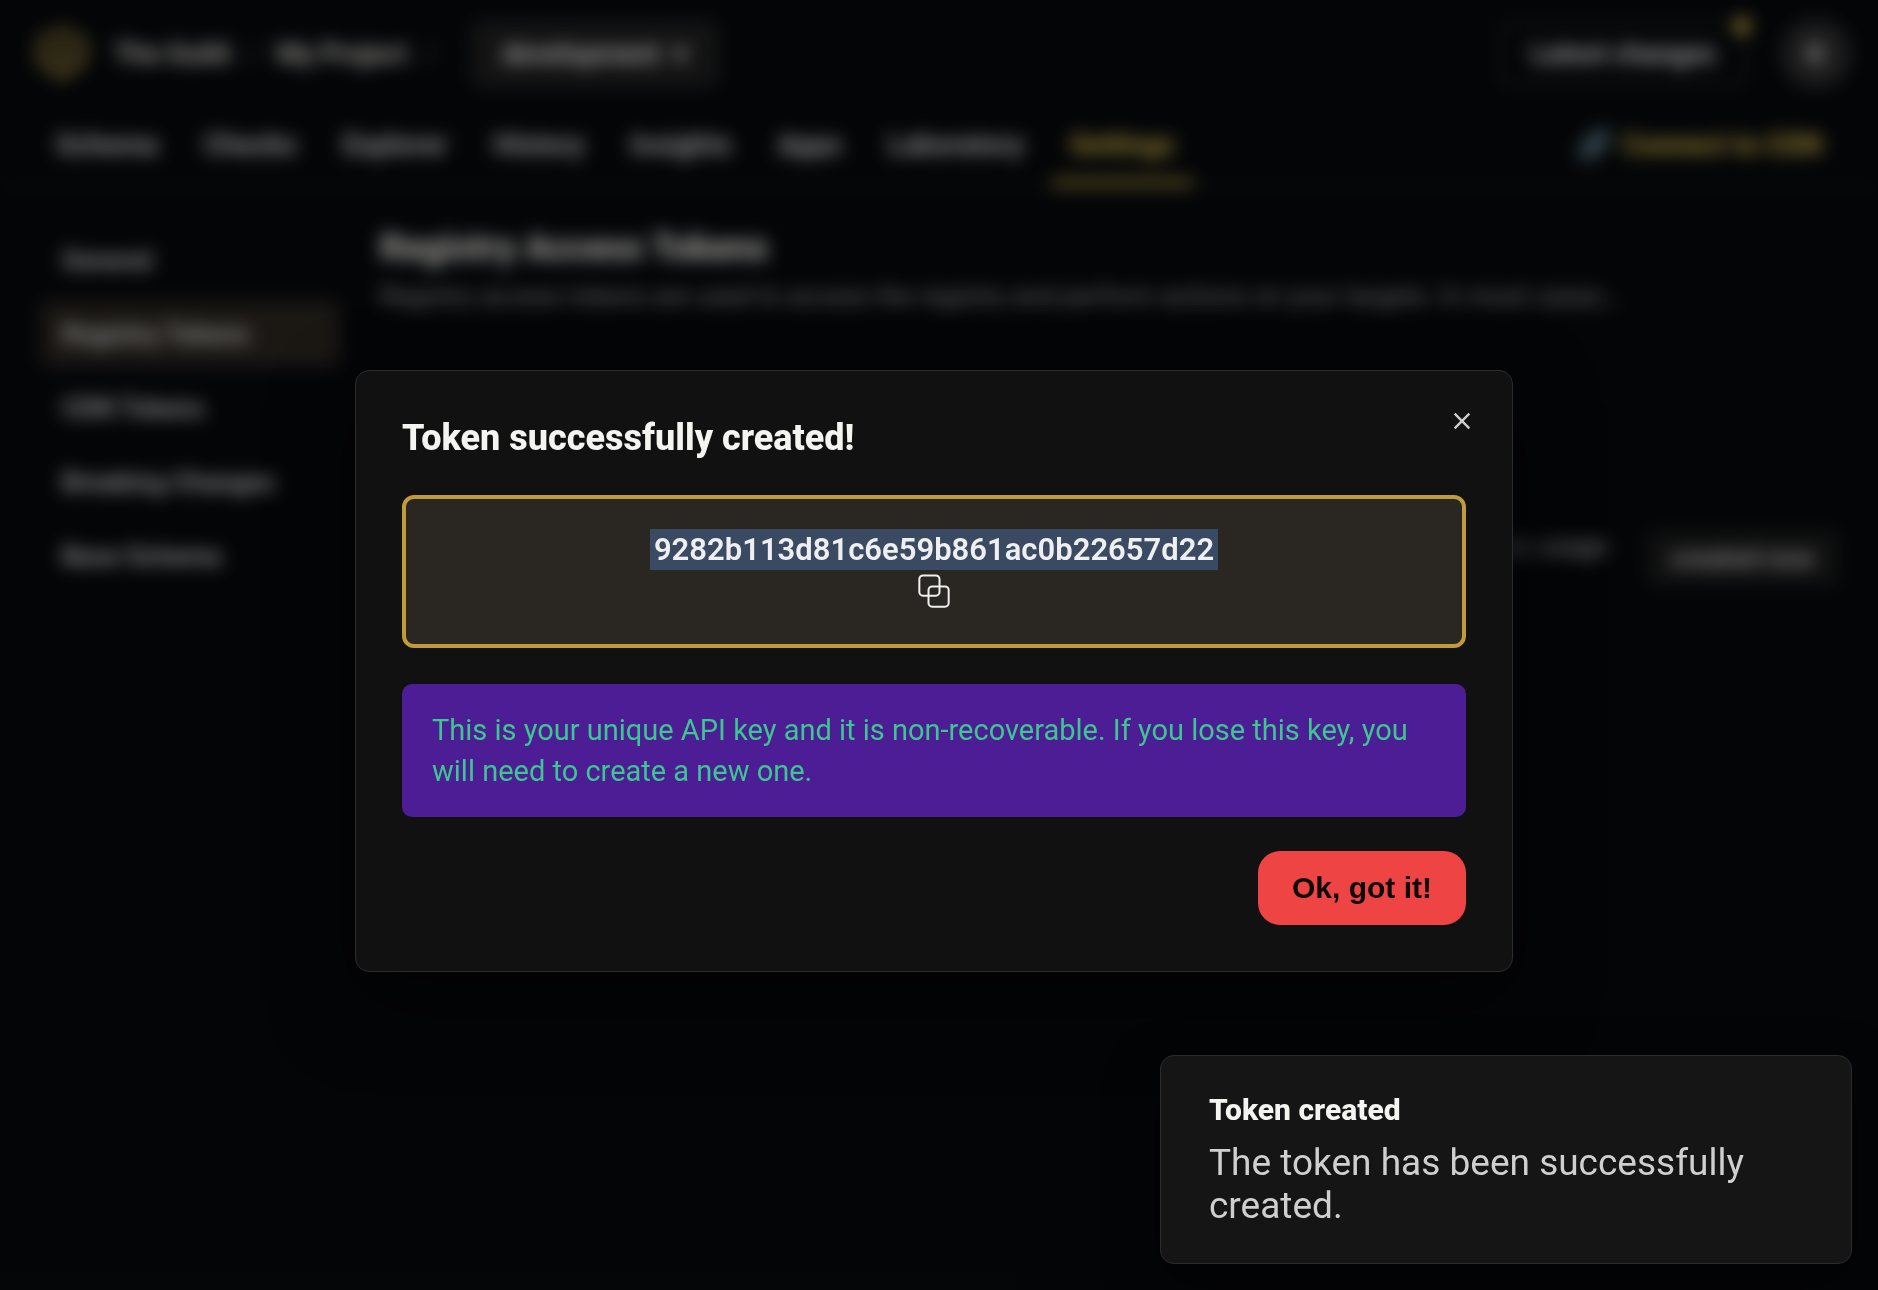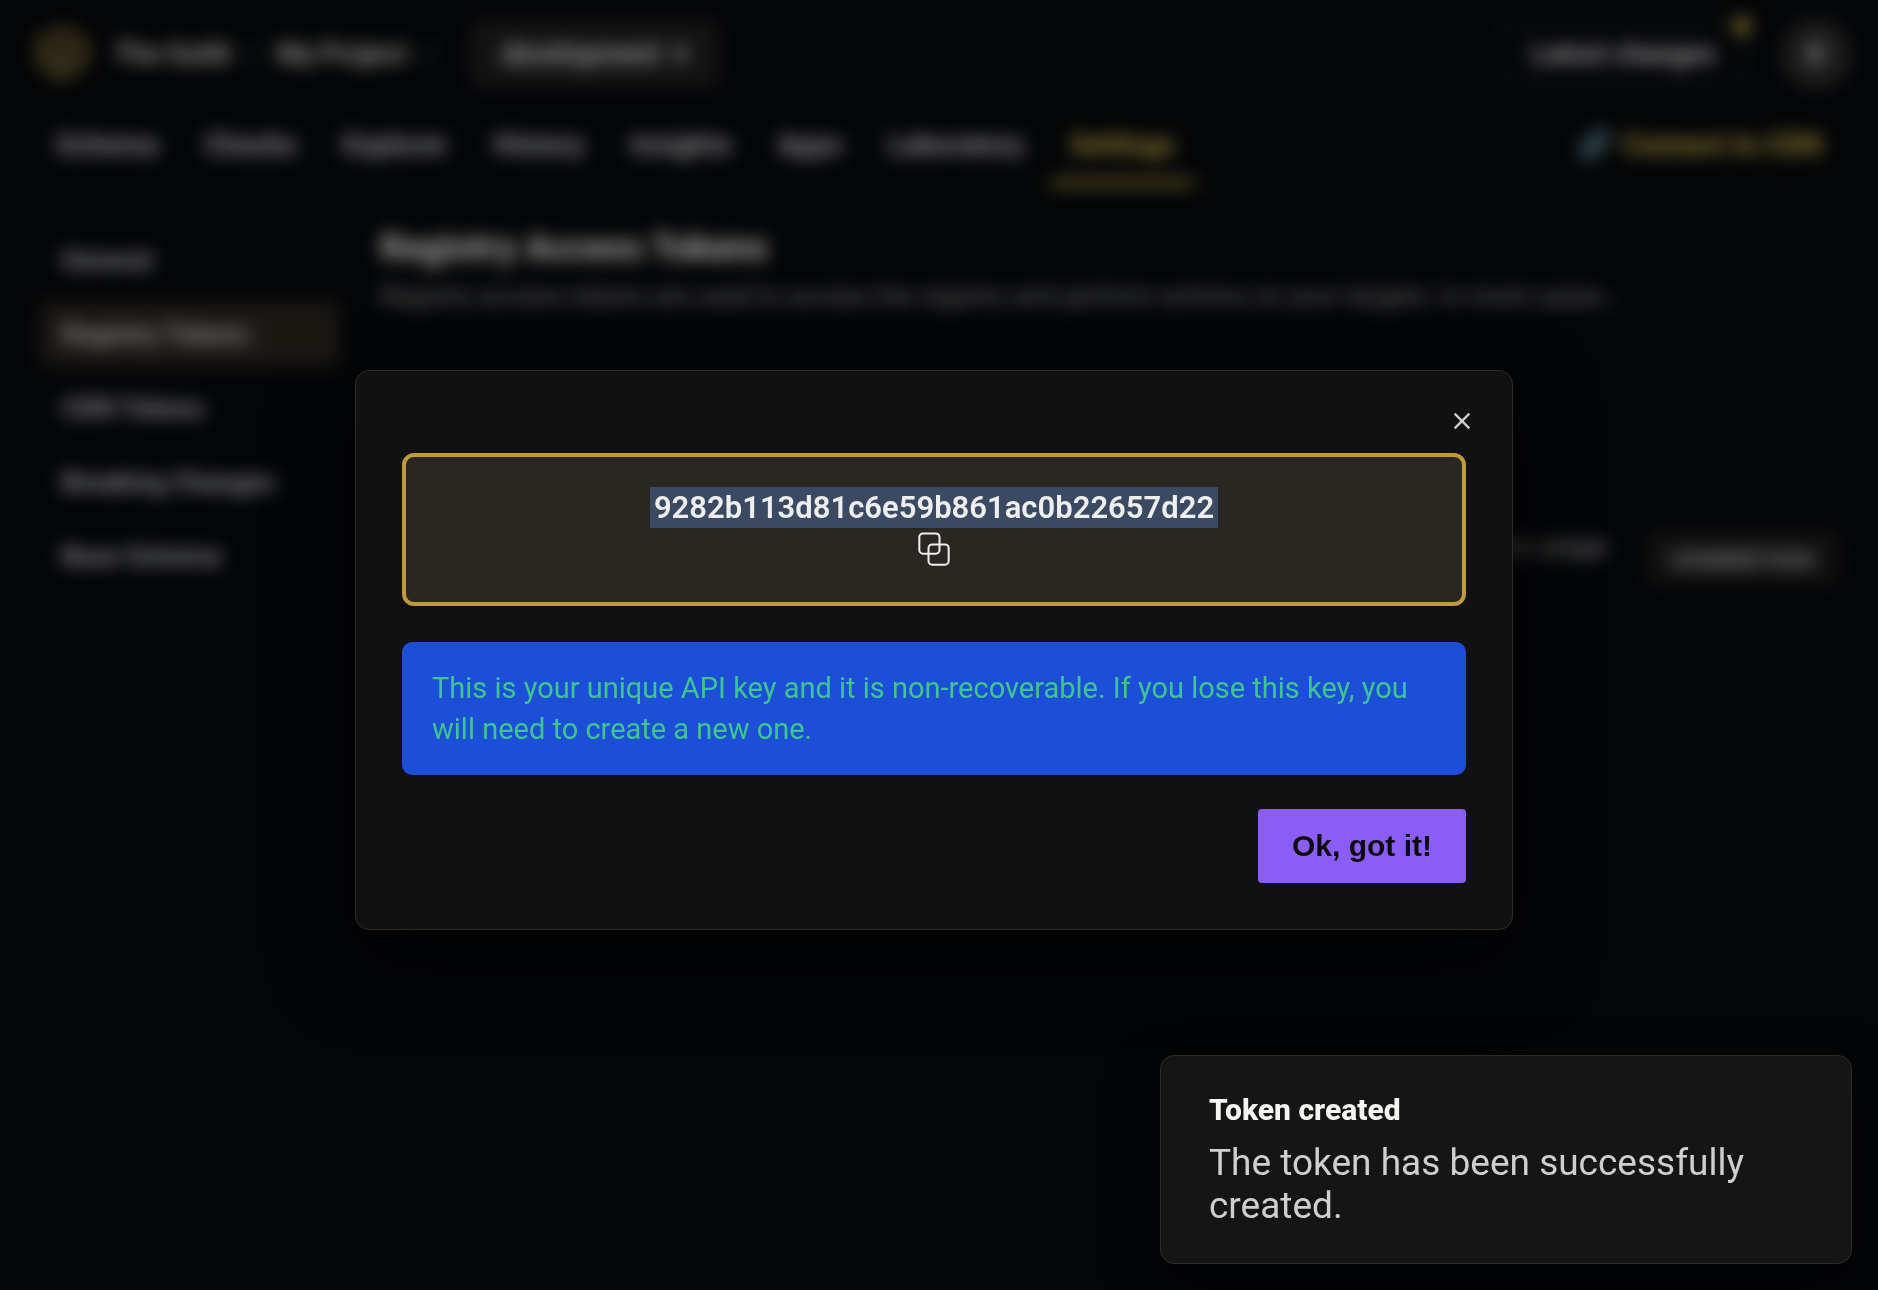--- a/index.html
+++ b/index.html
@@ -151,35 +151,35 @@
     padding: 2px 4px;
   }
   .copy-btn {
     width: 44px; height: 44px; cursor: pointer;
     display: flex; align-items: center; justify-content: center;
   }
   .copy-btn svg { width: 44px; height: 44px; stroke: #efefef; stroke-width: 2.2; fill: none; }
 
   .note {
     margin-top: 36px;
-    background: #1d4ed8;
+    background: #4c1d95;
     border-radius: 10px;
     padding: 26px 30px;
     color: #3dc690;
     font-size: 29px;
     line-height: 1.4;
   }
 
   .modal-actions {
     margin-top: 34px; display: flex; justify-content: flex-end;
   }
   .ok-btn {
-    background: #8b5cf6; color: #0b0b0b;
+    background: #ef4444; color: #0b0b0b;
     font-size: 30px; font-weight: 700;
-    padding: 20px 34px; border-radius: 4px;
+    padding: 20px 34px; border-radius: 22px;
     border: none; cursor: pointer;
   }
 
   
   .toast {
     position: absolute;
     right: 26px; bottom: 26px;
     width: 692px;
     background: #151515;
     border: 1px solid #2c2c2c;
@@ -250,20 +250,21 @@
         <span>no usage</span>
         <span class="pill">created now</span>
       </div>
     </div>
   </div>
 </div>
 
 <div class="scrim"></div>
 
 <div class="modal">
+  <div class="modal-title">Token successfully created!</div>
   <div class="modal-close">
     <svg viewBox="0 0 24 24">
       <line x1="4" y1="4" x2="20" y2="20"></line>
       <line x1="20" y1="4" x2="4" y2="20"></line>
     </svg>
   </div>
 
   <div class="token-box">
     <span class="token-value">9282b113d81c6e59b861ac0b22657d22</span>
     <div class="copy-btn">

